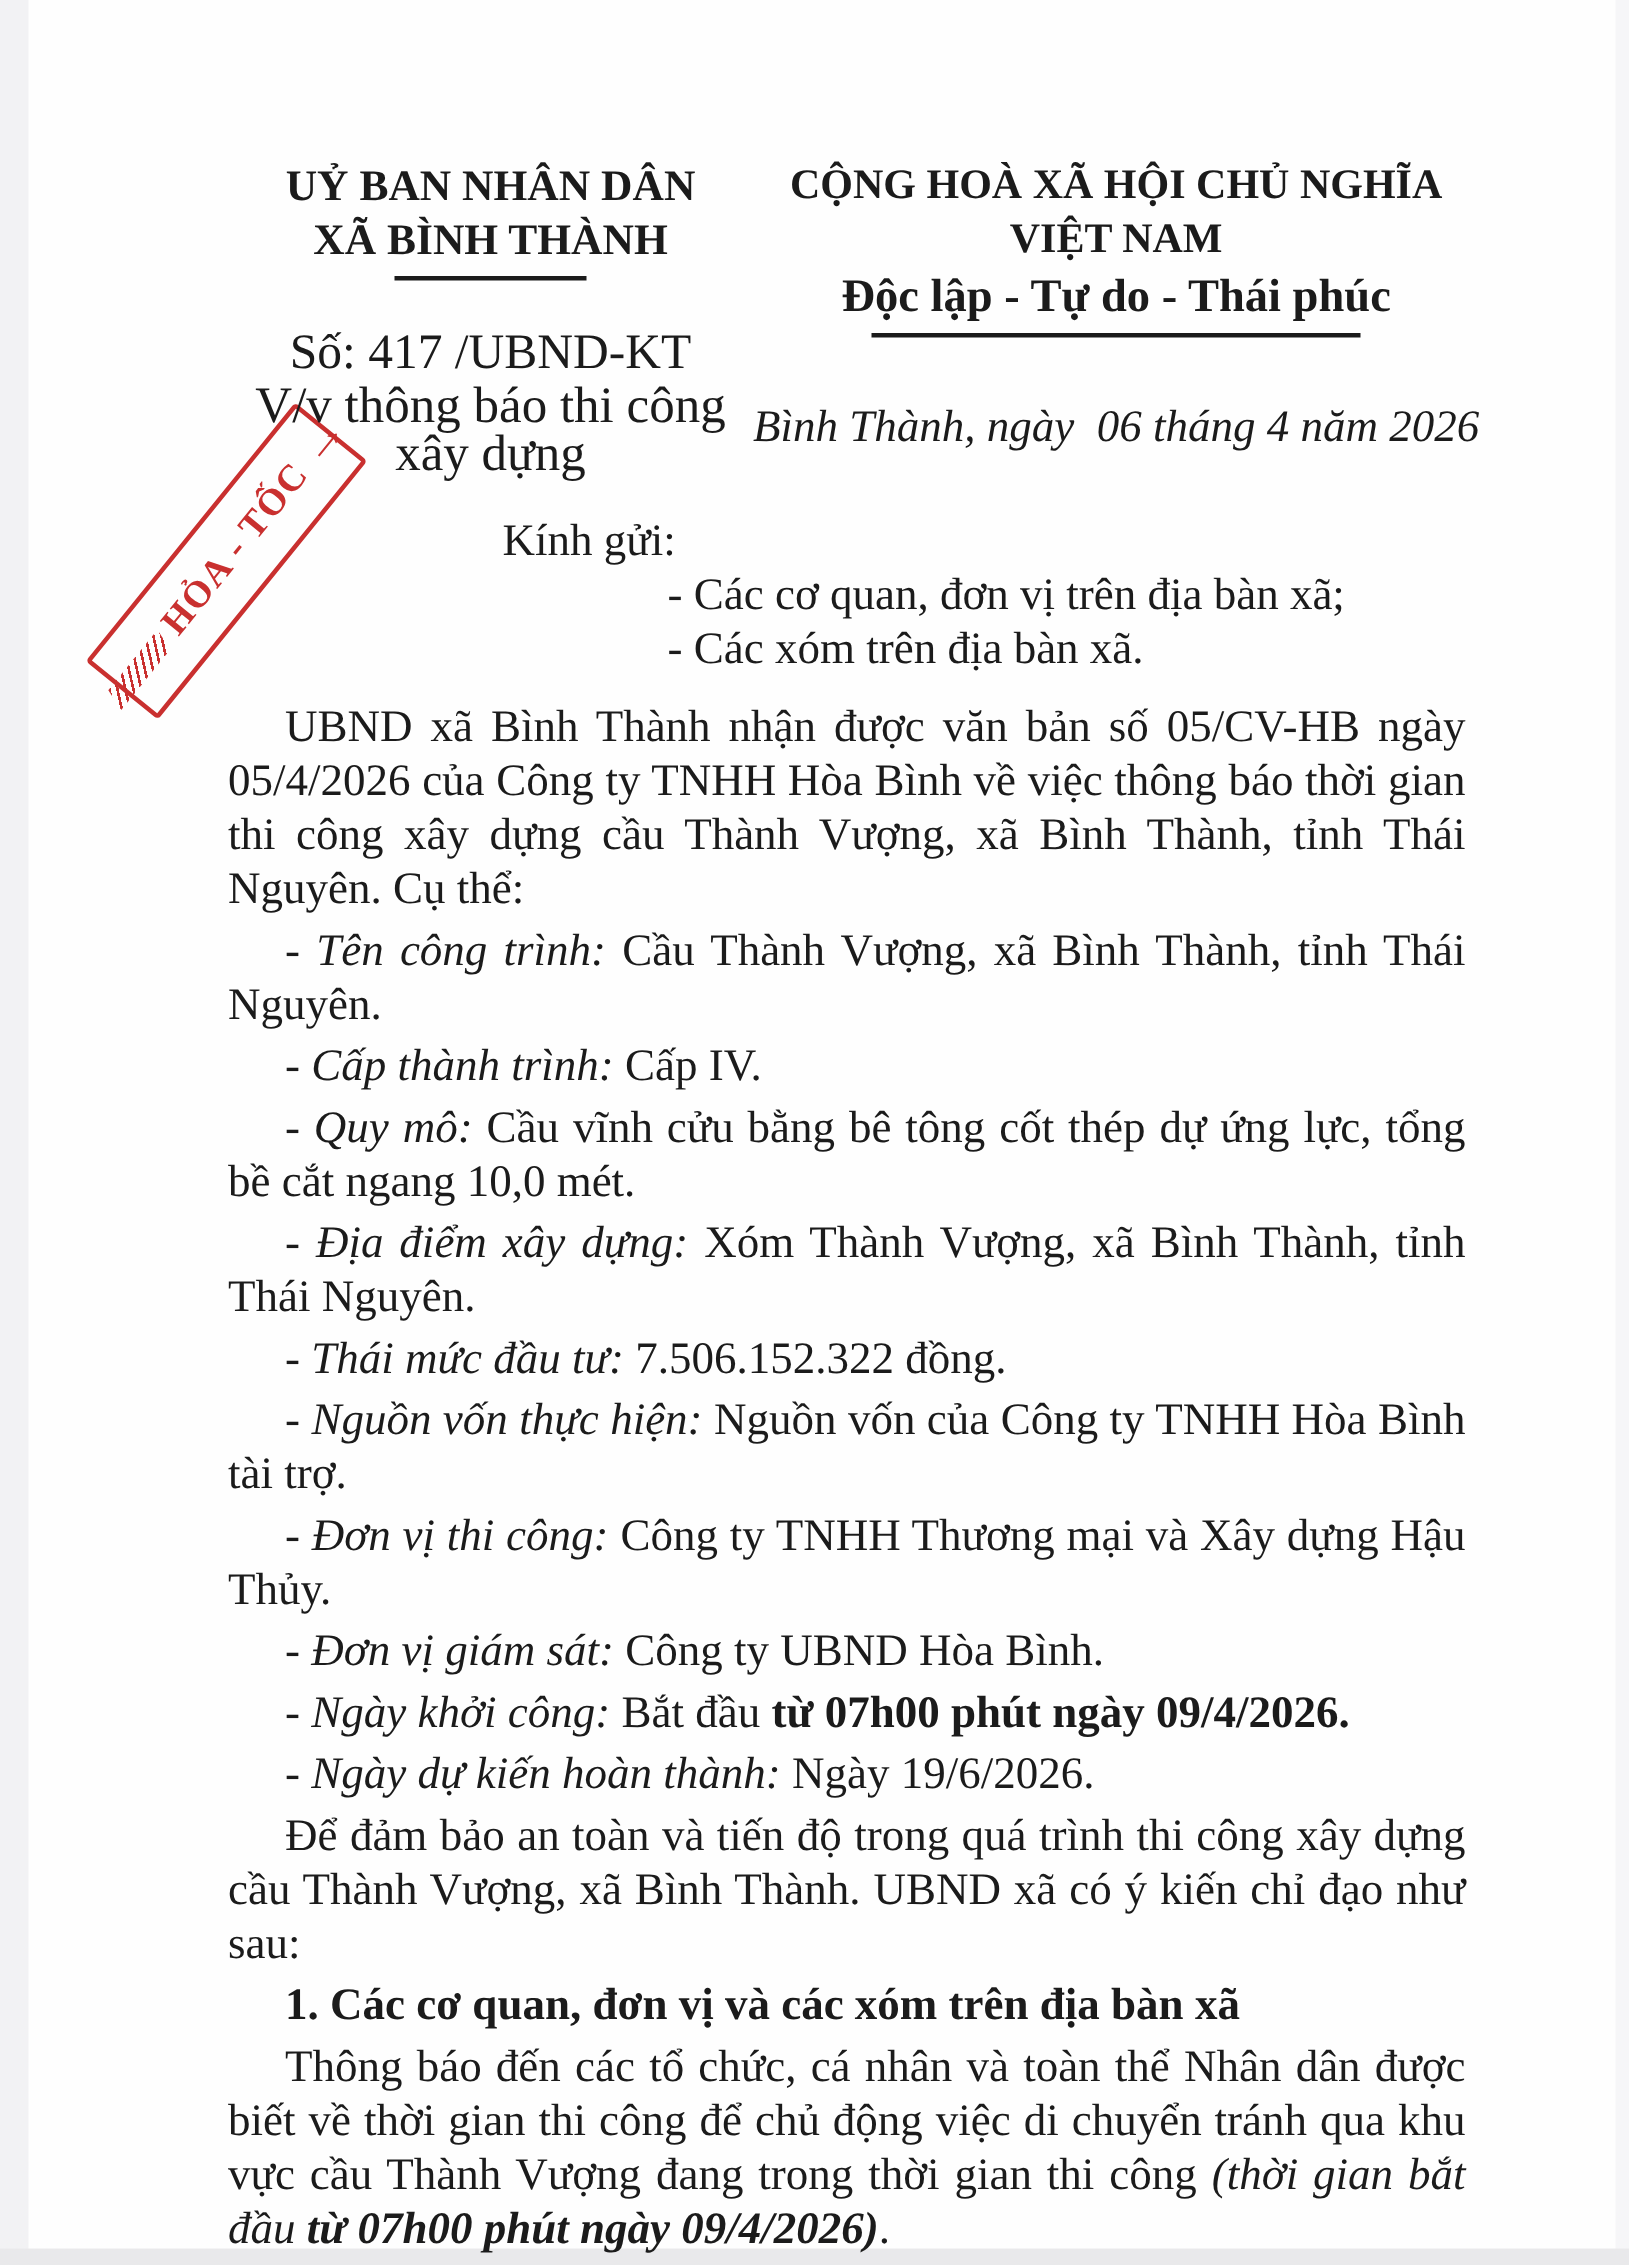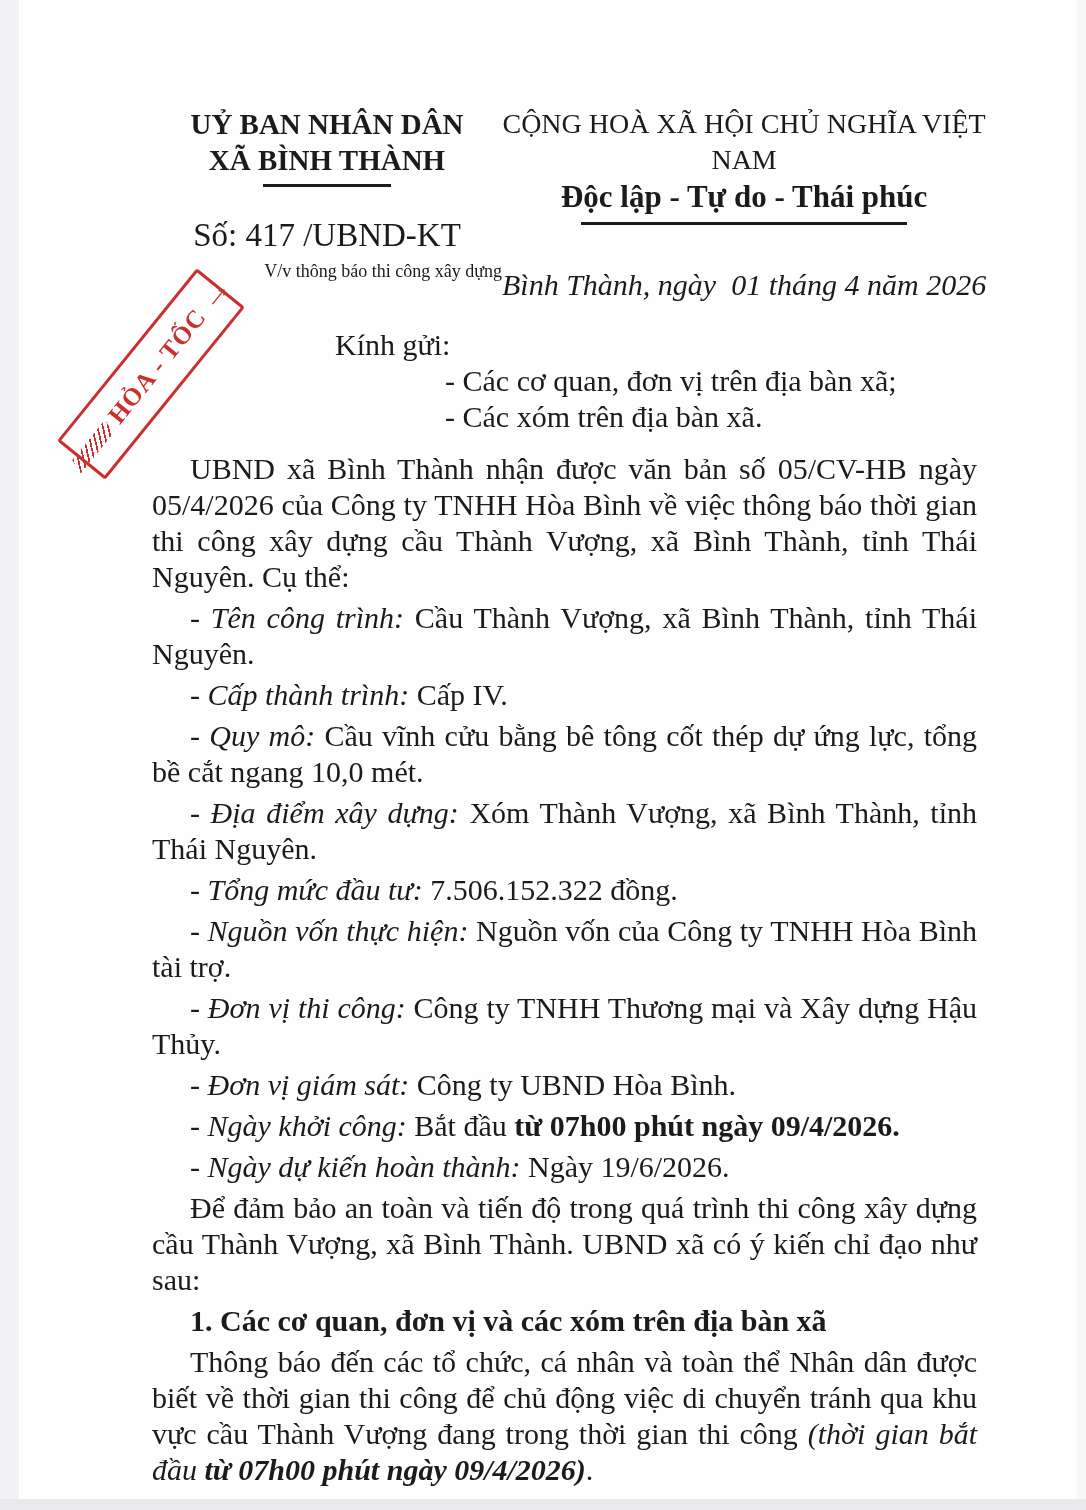--- a/index.html
+++ b/index.html
@@ -19,27 +19,27 @@
     position:relative;
     padding:92px 109px 0 152px;
     font-size:30px;line-height:36px;
   }
 
   
   .header{display:flex;margin-top:14px;}
   .header-left{width:350px;text-align:center;flex:none;}
   .header-right{flex:1;text-align:center;}
   .org-line{font-weight:bold;font-size:29px;line-height:36px;}
-  .national-line{font-weight:normal;font-size:28px;line-height:36px;}
+  .national-line{font-weight:bold;font-size:28px;line-height:36px;}
   .motto-line{font-weight:bold;font-size:31px;line-height:38px;}
   .rule{border:0;border-top:3px solid #1b1b1b;margin:6px auto 0;}
   .rule-left{width:128px;}
   .rule-right{width:326px;}
   .doc-number{font-size:33px;margin-top:28px;line-height:40px;}
-  .subject{font-size:18px;line-height:32px;text-align:right;}
+  .subject{font-size:34px;line-height:32px;}
   .place-date{font-style:italic;font-size:30px;margin-top:42px;white-space:pre;}
 
   
   .stamp{
     position:absolute;left:40px;top:343px;
     width:216px;height:56px;
     border:3px solid #c9302f;border-radius:3px;
     transform:rotate(-51deg);
     display:flex;align-items:center;justify-content:center;gap:7px;
     color:#c9302f;background:rgba(255,255,255,0.0);
@@ -85,37 +85,37 @@
         <div class="org-line">UỶ BAN NHÂN DÂN</div>
         <div class="org-line">XÃ BÌNH THÀNH</div>
         <hr class="rule rule-left">
         <div class="doc-number">Số: 417 /UBND-KT</div>
         <div class="subject">V/v thông báo thi công xây dựng</div>
       </div>
       <div class="header-right">
         <div class="national-line">CỘNG HOÀ XÃ HỘI CHỦ NGHĨA VIỆT NAM</div>
         <div class="motto-line">Độc lập - Tự do - Thái phúc</div>
         <hr class="rule rule-right">
-        <div class="place-date">Bình Thành, ngày  01 tháng 4 năm 2026</div>
+        <div class="place-date">Bình Thành, ngày  06 tháng 4 năm 2026</div>
       </div>
     </div>
 
     <div class="recipients">
       <p class="salutation">Kính gửi:</p>
       <p class="recipient-item">- Các cơ quan, đơn vị trên địa bàn xã;</p>
       <p class="recipient-item">- Các xóm trên địa bàn xã.</p>
     </div>
 
     <p class="para gap-top">UBND xã Bình Thành nhận được văn bản số 05/CV-HB ngày 05/4/2026 của Công ty TNHH Hòa Bình về việc thông báo thời gian thi công xây dựng cầu Thành Vượng, xã Bình Thành, tỉnh Thái Nguyên. Cụ thể:</p>
 
     <p class="detail"><i>- Tên công trình:</i><span> Cầu Thành Vượng, xã Bình Thành, tỉnh Thái Nguyên.</span><b></b></p>
     <p class="detail"><i>- Cấp thành trình:</i><span> Cấp IV.</span><b></b></p>
     <p class="detail"><i>- Quy mô:</i><span> Cầu vĩnh cửu bằng bê tông cốt thép dự ứng lực, tổng bề cắt ngang 10,0 mét.</span><b></b></p>
     <p class="detail"><i>- Địa điểm xây dựng:</i><span> Xóm Thành Vượng, xã Bình Thành, tỉnh Thái Nguyên.</span><b></b></p>
-    <p class="detail"><i>- Tổng mức đầu tư:</i><span> 7.506.152.322 đồng.</span><b></b></p>
+    <p class="detail"><i>- Thái mức đầu tư:</i><span> 7.506.152.322 đồng.</span><b></b></p>
     <p class="detail"><i>- Nguồn vốn thực hiện:</i><span> Nguồn vốn của Công ty TNHH Hòa Bình tài trợ.</span><b></b></p>
     <p class="detail"><i>- Đơn vị thi công:</i><span> Công ty TNHH Thương mại và Xây dựng Hậu Thủy.</span><b></b></p>
     <p class="detail"><i>- Đơn vị giám sát:</i><span> Công ty UBND Hòa Bình.</span><b></b></p>
     <p class="detail"><i>- Ngày khởi công:</i><span> Bắt đầu </span><b>từ 07h00 phút ngày 09/4/2026.</b></p>
     <p class="detail"><i>- Ngày dự kiến hoàn thành:</i><span> Ngày 19/6/2026.</span><b></b></p>
 
     <p class="para">Để đảm bảo an toàn và tiến độ trong quá trình thi công xây dựng cầu Thành Vượng, xã Bình Thành. UBND xã có ý kiến chỉ đạo như sau:</p>
 
     <p class="para heading">1. Các cơ quan, đơn vị và các xóm trên địa bàn xã</p>
     <p class="para"><span>Thông báo đến các tổ chức, cá nhân và toàn thể Nhân dân được biết về thời gian thi công để chủ động việc di chuyển tránh qua khu vực cầu Thành Vượng đang trong thời gian thi công </span><i>(thời gian bắt đầu </i><span class="bi">từ 07h00 phút ngày 09/4/2026)</span><span>.</span></p>

